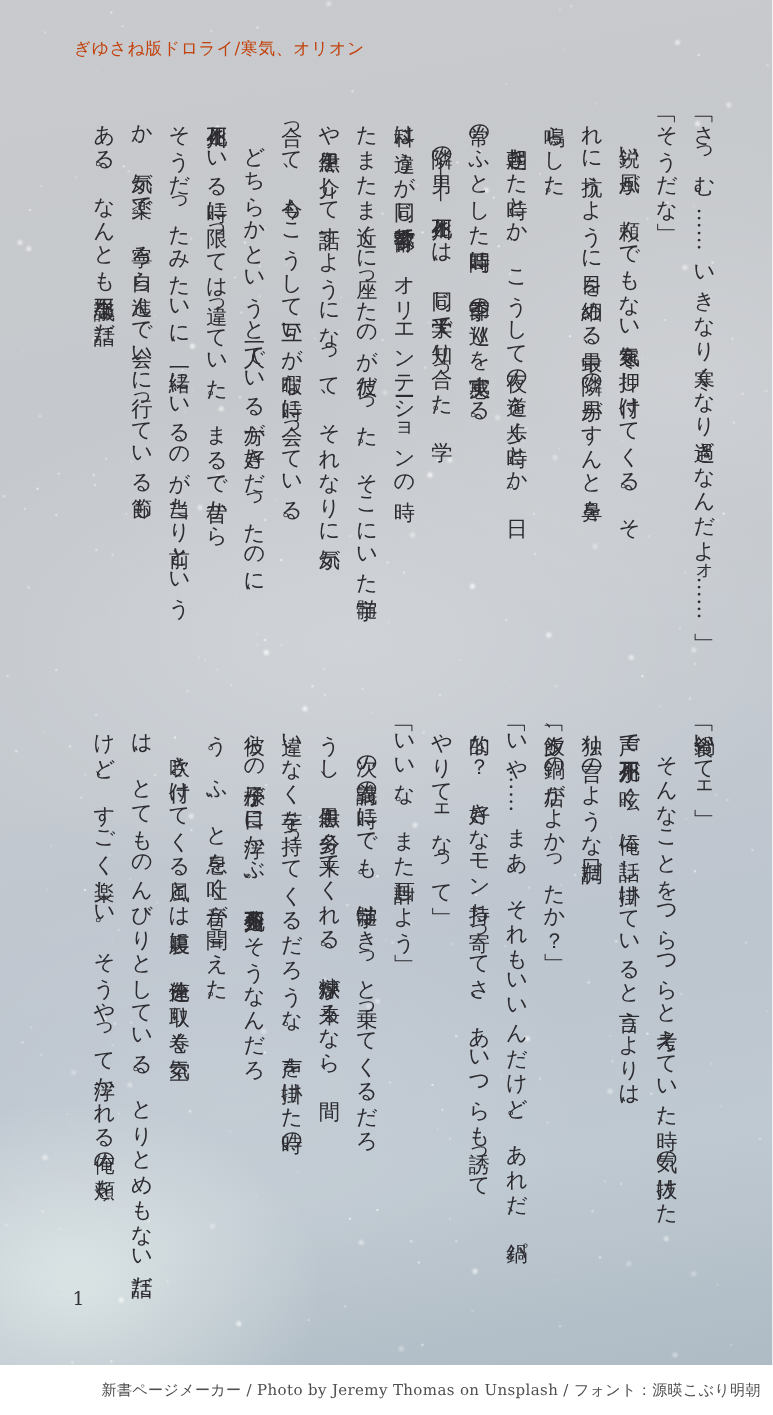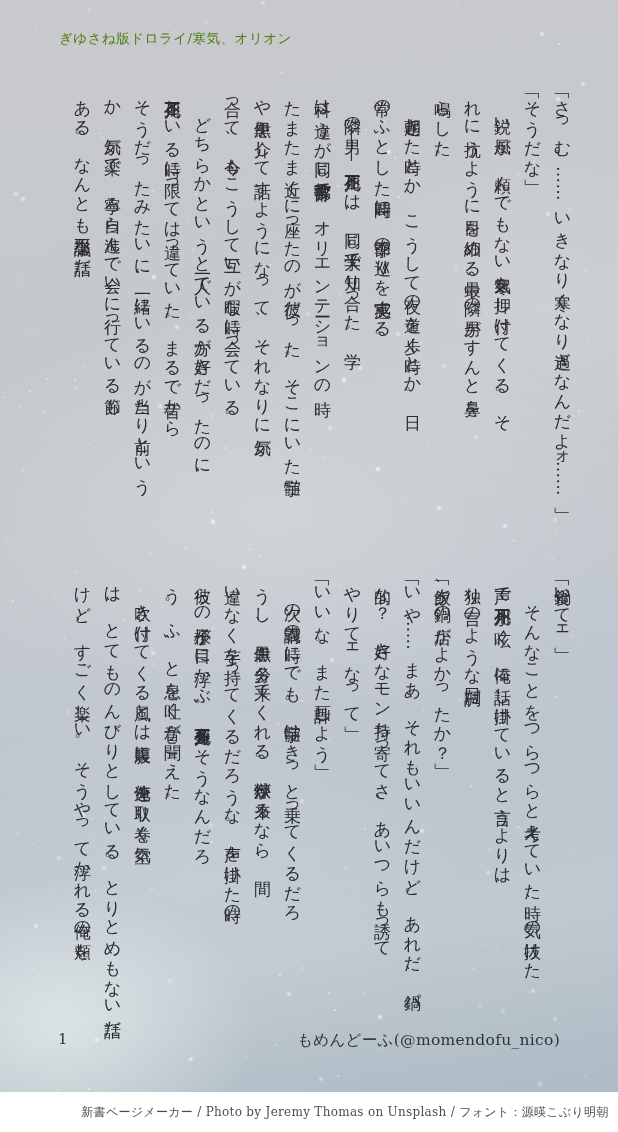--- a/index.html
+++ b/index.html
@@ -20,21 +20,21 @@
       radial-gradient(520px 280px at 45% 47%, rgba(255,255,255,.20), rgba(255,255,255,0) 72%),
       radial-gradient(420px 260px at 30% 80%, rgba(255,255,255,.10), rgba(255,255,255,0) 70%),
       linear-gradient(170deg,#c8cacd 0%,#c5c8cc 30%,#c4c9cf 52%,#bdc5cf 70%,#bfc9d1 84%,#aebbc4 100%);
   }
   .stars,.stars2{
     position:absolute;left:0;top:0;width:2px;height:2px;border-radius:50%;
   }
   
   .header-title{
     position:absolute;left:59px;top:30px;
-    font-size:13.5px;color:#4d7c0f;letter-spacing:.5px;
+    font-size:13.5px;color:#c2410c;letter-spacing:.5px;
     white-space:nowrap;
     text-align:center;
   }
   
   .vtext{
     position:absolute;right:40px;
     writing-mode:vertical-rl;
     text-orientation:mixed;
     height:456px;
     font-size:17px;
@@ -112,19 +112,18 @@
       <div class="vline">違いなく芋を持ってくるだろうな。声を掛けた時の、</div>
       <div class="vline">彼らの様子が目に浮かぶ。多分不死川もそうなんだろ</div>
       <div class="vline">う。ふ、と息を吐く音が聞こえた。</div>
       <div class="vline">　吹き付けてくる風とは裏腹に、俺達を取り巻く空気</div>
       <div class="vline">は、とてものんびりとしている。とりとめもない話だ</div>
       <div class="vline">けど、すごく楽しい。そうやって浮かれる俺の頬を、</div>
     </div>
 
   <div class="page-number">1</div>
 
-  <div class="author-credit">もめんどーふ(@momendofu_nico)</div>
 
   <div class="footer-bar">
     <span class="footer-credit">新書ページメーカー / Photo by Jeremy Thomas on Unsplash / フォント：源暎こぶり明朝</span>
   </div>
 
 </div>
 
 </body></html>

